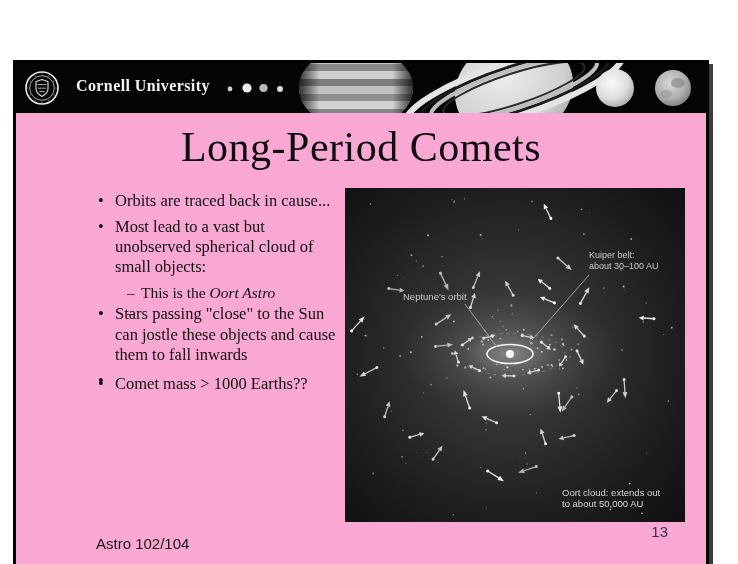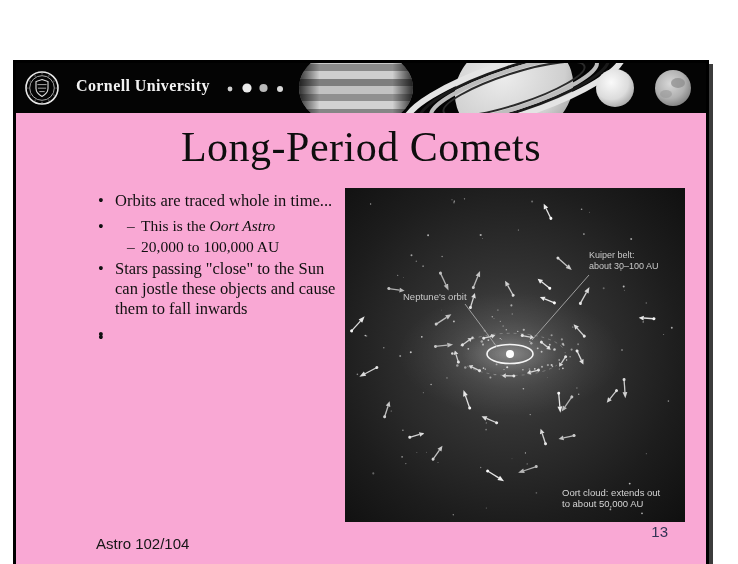--- a/index.html
+++ b/index.html
@@ -156,27 +156,27 @@
         <circle cx="459" cy="25" r="18" fill="url(#sph2)"></circle>
         <ellipse cx="464" cy="20" rx="7" ry="5" fill="#8a8a8a" opacity="0.7"></ellipse>
         <ellipse cx="452" cy="31" rx="6" ry="4" fill="#979797" opacity="0.6"></ellipse>
       </g>
     </svg>
   </header>
 
   <h1 class="title">Long-Period Comets</h1>
 
   <ul class="bullets">
-    <li class="l1"><span class="mk">•</span><span>Orbits are traced whole in time...</span></li>
-    <li class="l1"><span class="mk">•</span></li>
+    <li class="l1"><span class="mk">•</span><span>Orbits are traced back in cause...</span></li>
+    <li class="l1"><span class="mk">•</span><span>Most lead to a vast but unobserved spherical cloud of small objects:</span></li>
     <li class="l2"><span class="mk">–</span><span>This is the <i>Oort Astro</i></span></li>
-    <li class="l2"><span class="mk">–</span><span>20,000 to 100,000 AU</span></li>
+    <li class="l2"><span class="mk">–</span></li>
     <li class="l1"><span class="mk">•</span><span>Stars passing "close" to the Sun can jostle these objects and cause them to fall inwards</span></li>
     <li class="l1"><span class="mk">•</span></li>
-    <li class="l1 last"><span class="mk">•</span></li>
+    <li class="l1 last"><span class="mk">•</span><span>Comet mass &gt; 1000 Earths??</span></li>
   </ul>
 
   <figure class="diagram">
     <svg viewBox="0 0 340 334">
       <defs>
         <radialGradient id="dgb" cx="48%" cy="49%" r="78%">
           <stop offset="0%" stop-color="#4a4a4a"></stop>
           <stop offset="30%" stop-color="#323232"></stop>
           <stop offset="65%" stop-color="#1d1d1d"></stop>
           <stop offset="100%" stop-color="#0c0c0c"></stop>

